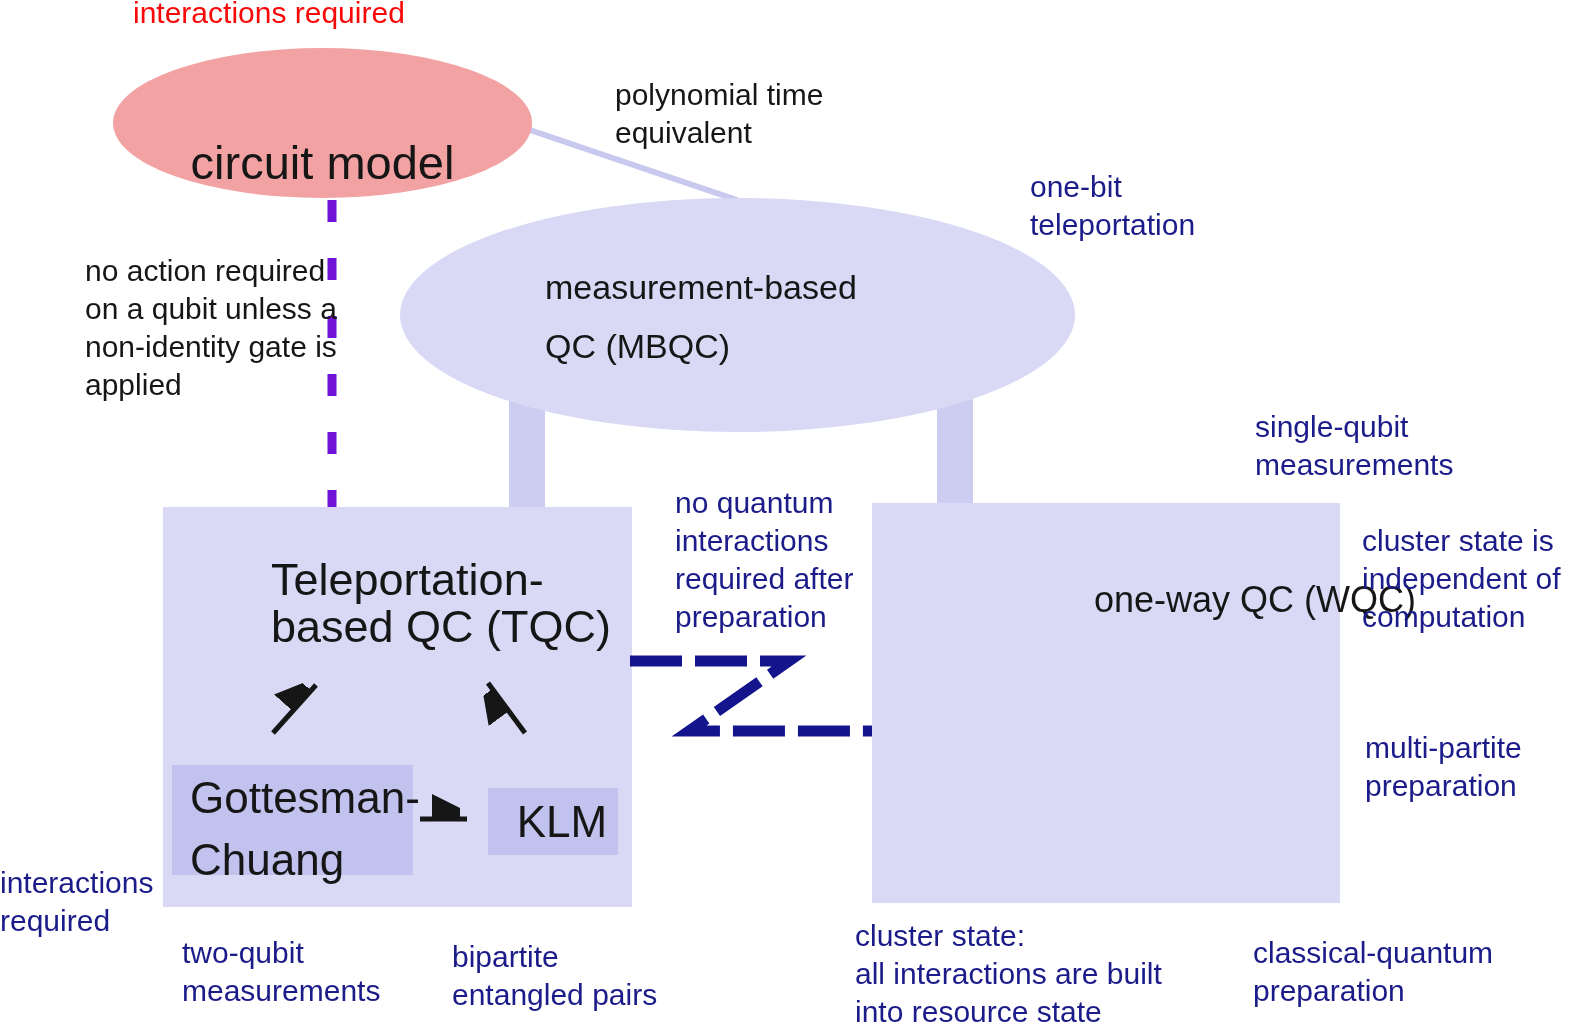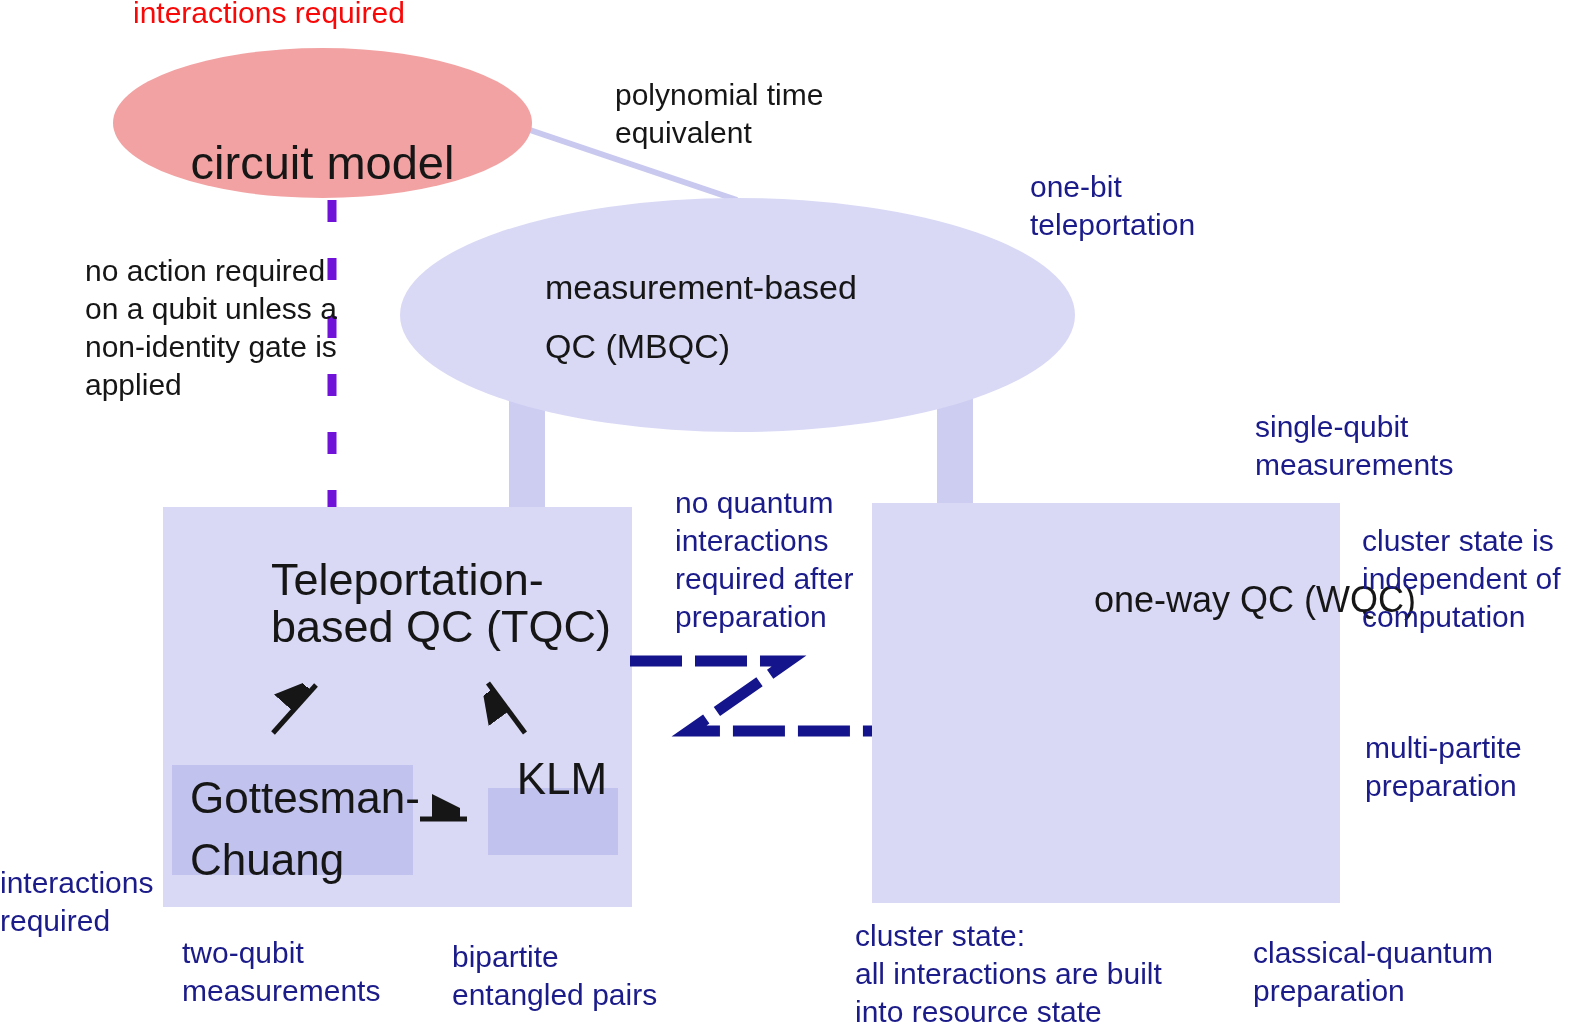--- a/index.html
+++ b/index.html
@@ -22,21 +22,21 @@
   .klm-box{left:488px;top:788px;width:130px;height:67px;background:var(--lavender_dark);z-index:3;}
 
   
   .txt{position:absolute;white-space:pre-line;z-index:6;}
   .title{color:var(--black);}
   .circuit-title{left:113px;top:108px;width:419px;text-align:center;font-size:47px;line-height:50px;margin-top:30px;}
   .mbqc-title{left:545px;top:258px;font-size:34px;line-height:59px;}
   .tqc-title{left:255px;top:556px;font-size:45px;line-height:47px;margin-left:16px;}
   .wqc-title{left:872px;top:577px;width:544px;text-align:right;font-size:36px;line-height:46px;}
   .gc-title{left:190px;top:767px;font-size:44px;line-height:62px;}
-  .klm-title{left:488px;top:756px;width:148px;text-align:center;font-size:44px;line-height:46px;}
+  .klm-title{left:488px;top:799px;width:148px;text-align:center;font-size:44px;line-height:46px;}
 
   .note{font-size:30px;line-height:38px;color:var(--navy);}
   .note.black{color:var(--black);}
   .note.red{color:var(--red);}
   .n-red-top{left:133px;top:-6px;}
   .n-polynomial{left:615px;top:76px;}
   .n-onebit{left:1030px;top:168px;}
   .n-noaction{left:52px;top:252px;margin-left:33px;}
   .n-singlequbit{left:1255px;top:408px;}
   .n-clusterindep{left:1362px;top:522px;}

